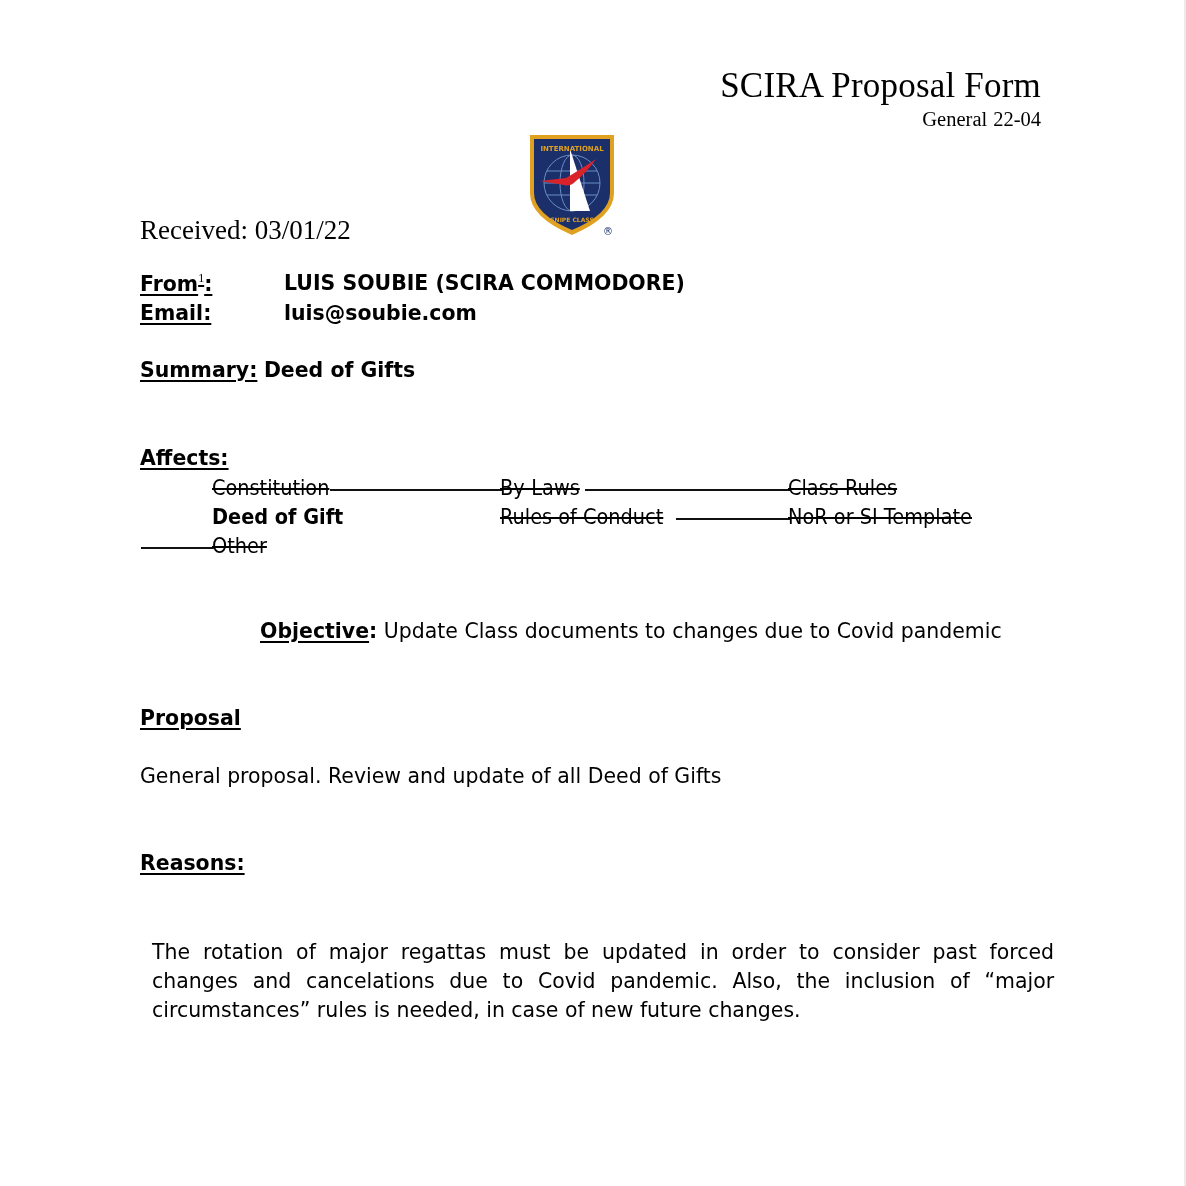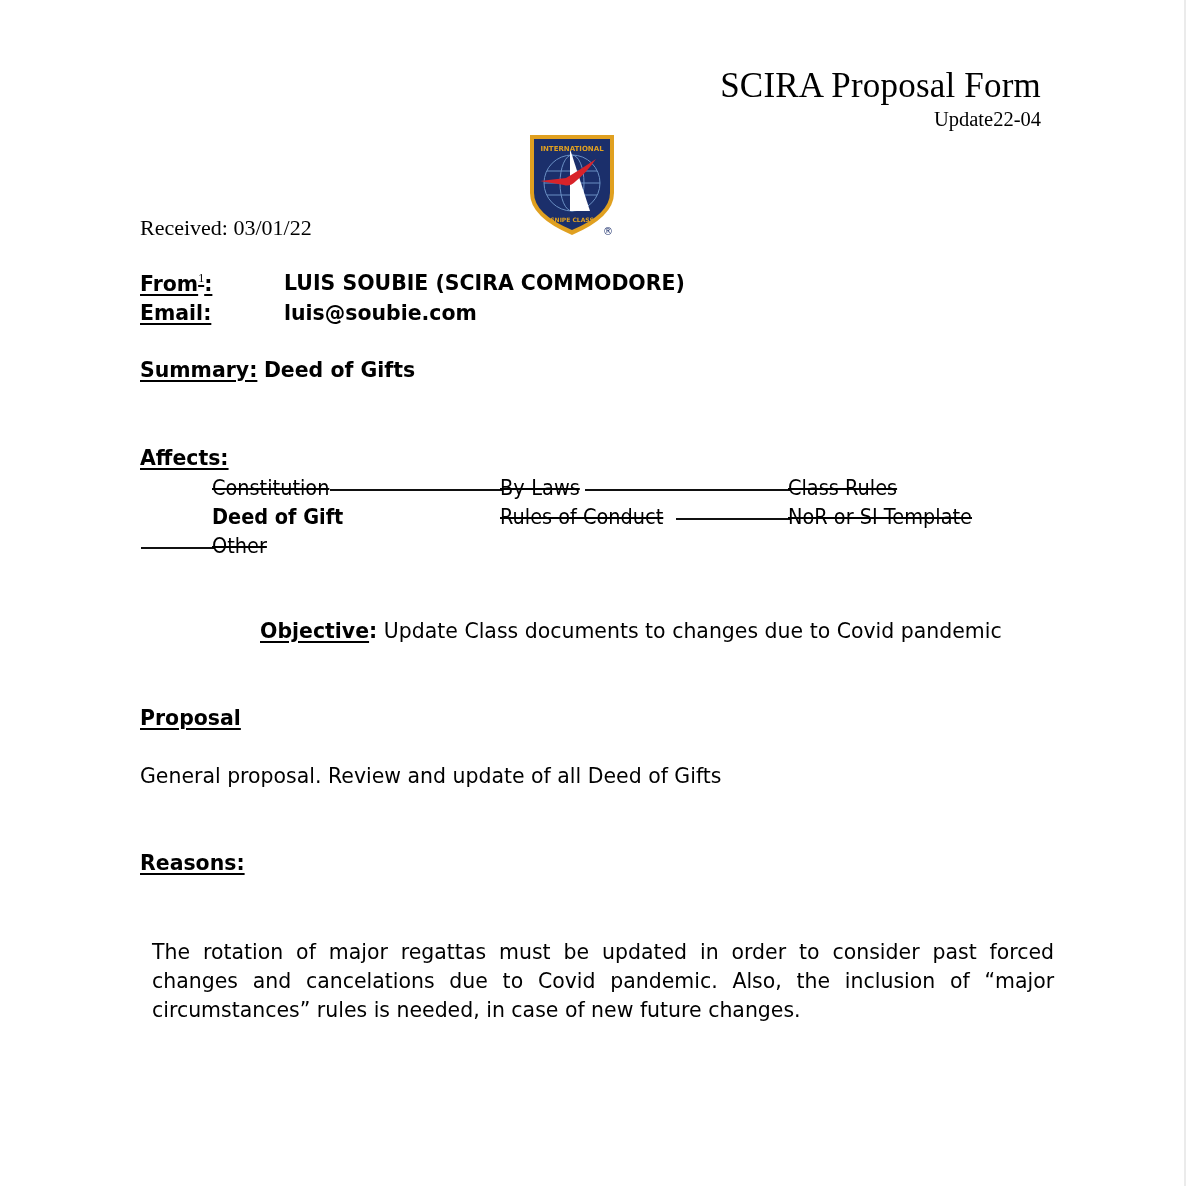--- a/index.html
+++ b/index.html
@@ -6,25 +6,25 @@
     body {
       width: 1186px; height: 1186px; background: #ffffff; position: relative; overflow: hidden;
       font-family: "DejaVu Sans", sans-serif; color: #000;
     }
     .edge { position: absolute; top: 0; right: 0; width: 2px; height: 1186px; background: #ebebeb; }
     .serif { font-family: "Liberation Serif", "DejaVu Serif", serif; }
     .abs { position: absolute; white-space: nowrap; }
 
     .title { right: 145px; top: 66px; font-size: 35px; letter-spacing: 0.2px; }
     .number { right: 145px; top: 108px; font-size: 20.5px; }
-    .number span + span { }
+    .number span + span { margin-left: 6px; }
 
     .logo { left: 526px; top: 131px; width: 92px; height: 108px; }
 
-    .received { left: 140px; top: 215px; font-size: 22px; }
+    .received { left: 140px; top: 215px; font-size: 27px; }
 
     .lbl { font-weight: bold; text-decoration: underline; text-decoration-thickness: 2px; text-underline-offset: 3px; }
     .from-lbl { left: 140px; top: 270px; font-size: 22px; transform: scaleX(0.93); transform-origin: left center; }
     .from-lbl sup { font-weight: normal; font-size: 13px; vertical-align: 9px; font-family: "Liberation Serif", serif; }
     .email-lbl { left: 140px; top: 300px; font-size: 22px; transform: scaleX(0.93); transform-origin: left center; }
     .from-val { left: 284px; top: 270px; font-size: 22px; font-weight: bold; transform: scaleX(0.93); transform-origin: left center; }
     .email-val { left: 284px; top: 300px; font-size: 22px; font-weight: bold; transform: scaleX(0.93); transform-origin: left center; }
 
     .summary { left: 140px; top: 357px; font-size: 22px; transform: scaleX(0.93); transform-origin: left center; }
     .summary .val { font-weight: bold; }
@@ -49,21 +49,21 @@
     }
     .reasons-text .ln { display: block; text-align: justify; text-align-last: justify; white-space: nowrap; transform: scaleX(0.93); transform-origin: left center; width: 970px; }
     .reasons-text .ln.last { text-align-last: left; }
   </style>
 </head>
 <body>
 
 <div class="edge"></div>
 
 <div class="abs serif title">SCIRA Proposal Form</div>
-<div class="abs serif number"><span>Update</span><span>22-04</span></div>
+<div class="abs serif number"><span>General</span><span>22-04</span></div>
 
 <svg class="abs logo" viewBox="0 0 92 108">
   <path d="M4 4 H88 V62 Q88 86 46 104 Q4 86 4 62 Z" fill="#e0a020"></path>
   <path d="M8 8 H84 V62 Q84 83 46 99 Q8 83 8 62 Z" fill="#1b2f6b"></path>
   <g fill="none" stroke="#6a8fc4" stroke-width="1">
     <circle cx="46" cy="52" r="28"></circle>
     <ellipse cx="46" cy="52" rx="12" ry="28"></ellipse>
     <line x1="18" y1="52" x2="74" y2="52"></line>
     <line x1="21" y1="40" x2="71" y2="40"></line>
     <line x1="21" y1="64" x2="71" y2="64"></line>

